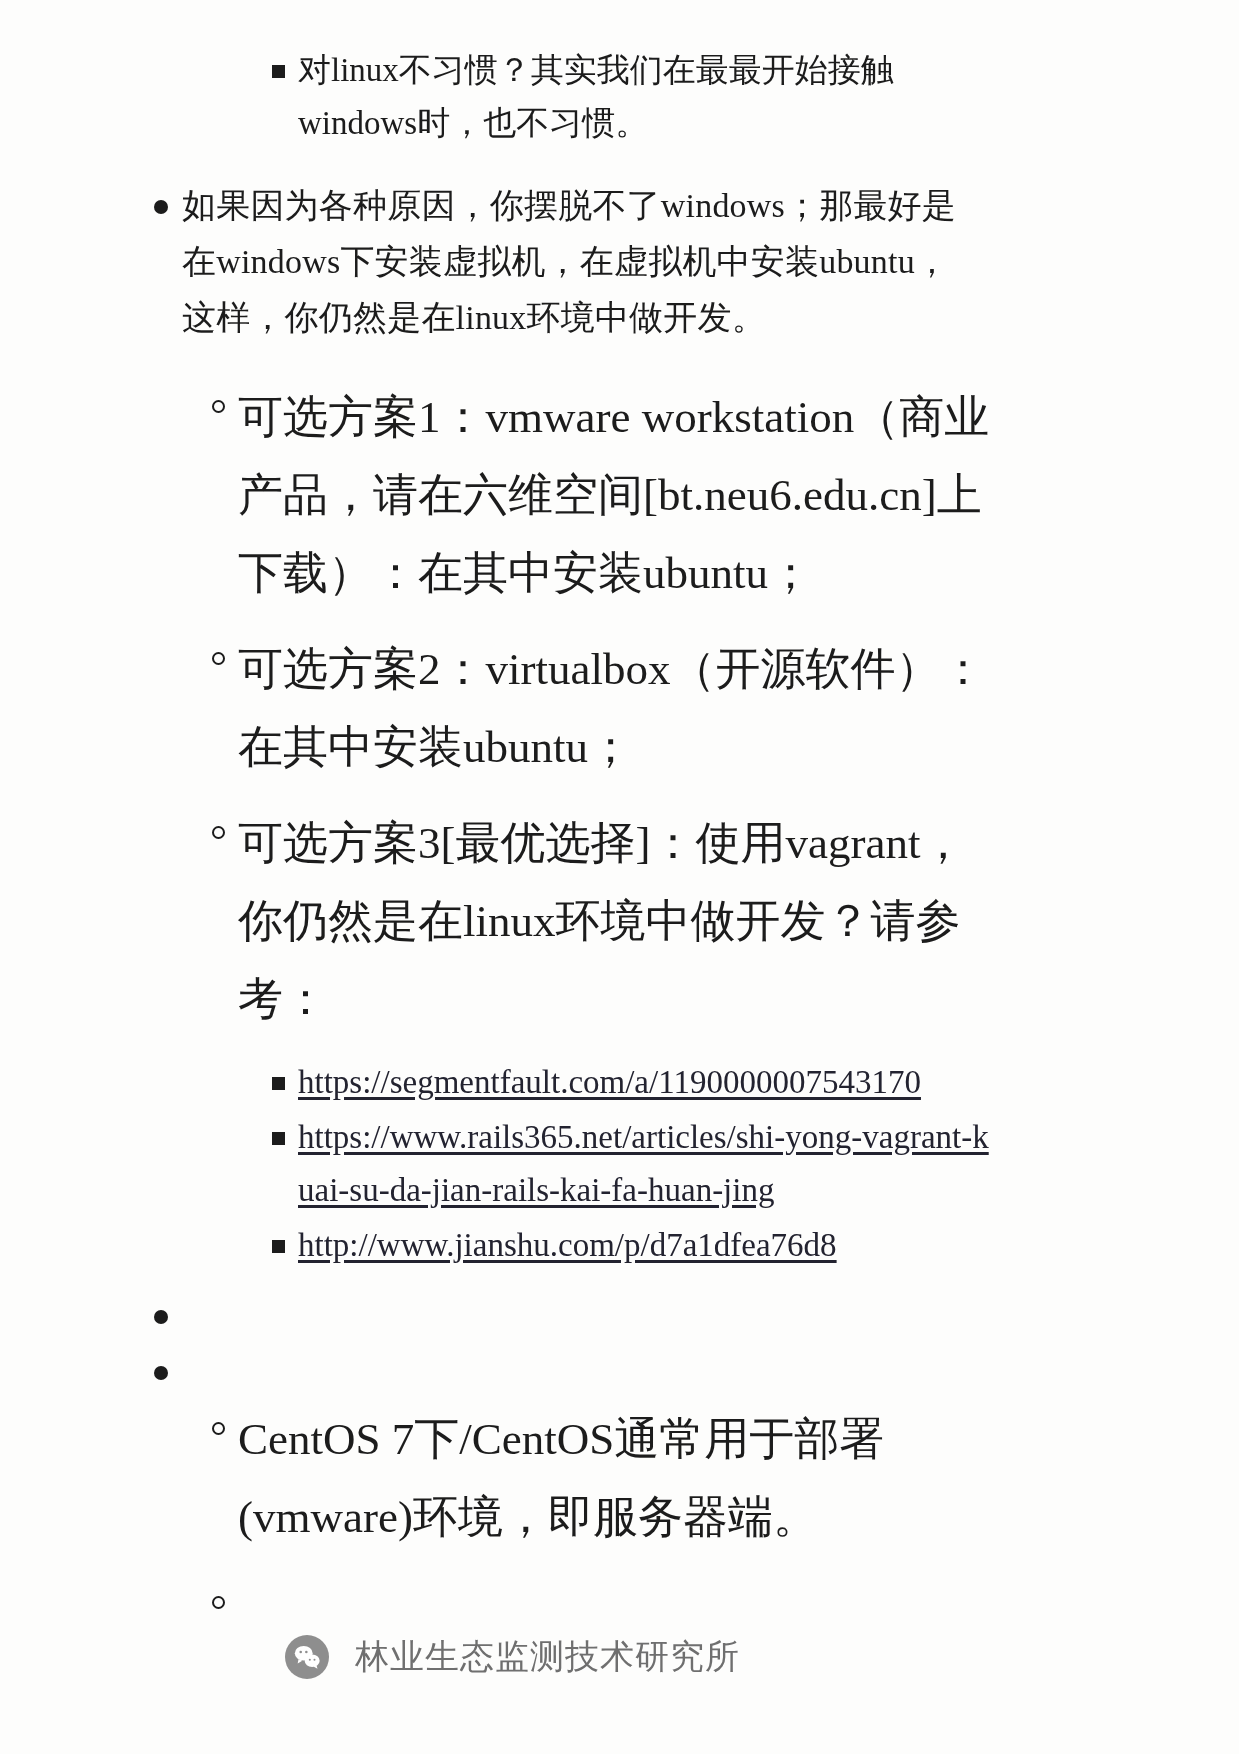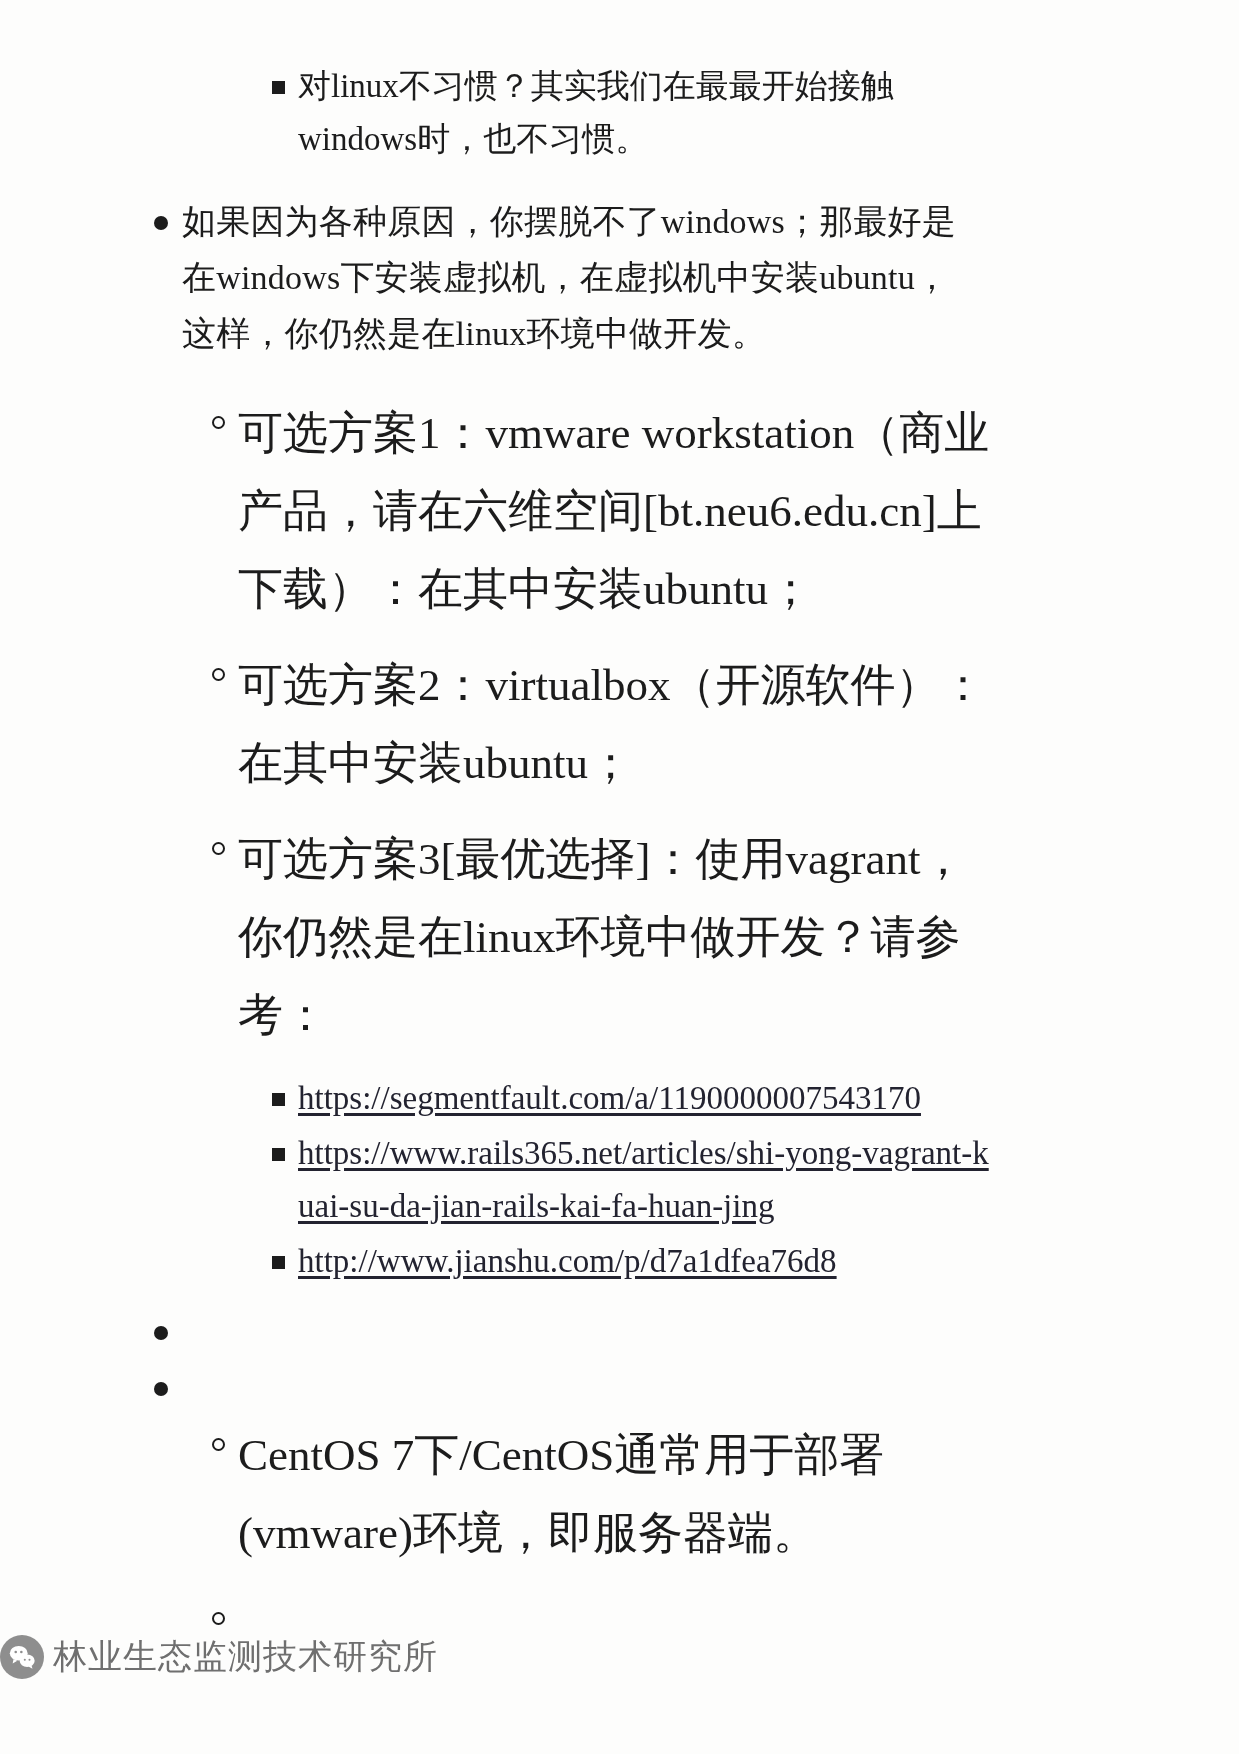--- a/index.html
+++ b/index.html
@@ -19,21 +19,21 @@
   .page {
     position: absolute;
     inset: 0;
     background: #fdfdfc;
     padding: 0;
   }
 
   .content {
     position: absolute;
     left: 0;
-    top: 60px;
+    top: 44px;
     width: 1239px;
   }
 
   
   .row {
     display: flex;
     align-items: flex-start;
   }
 
   .bullet {
@@ -139,23 +139,23 @@
   .spacer-sm { height: 14px; }
   .spacer-md { height: 26px; }
 
   
   .footer {
     position: absolute;
     left: 0;
     bottom: 74px;
     width: 1025px;
     display: flex;
-    justify-content: flex-start;
+    justify-content: center;
     align-items: center;
-    gap: 9px;
+    gap: 26px;
   }
   .wechat-badge {
     width: 44px;
     height: 44px;
     border-radius: 50%;
     background: #8e8e8e;
     display: flex;
     align-items: center;
     justify-content: center;
     flex: 0 0 auto;

